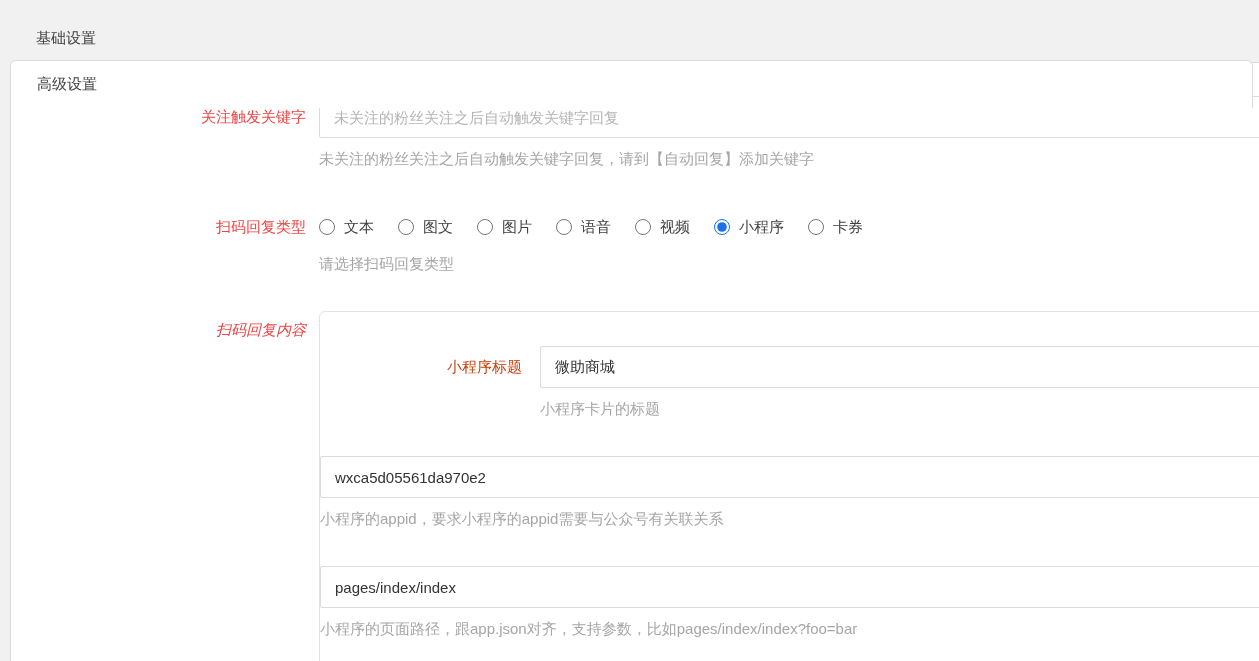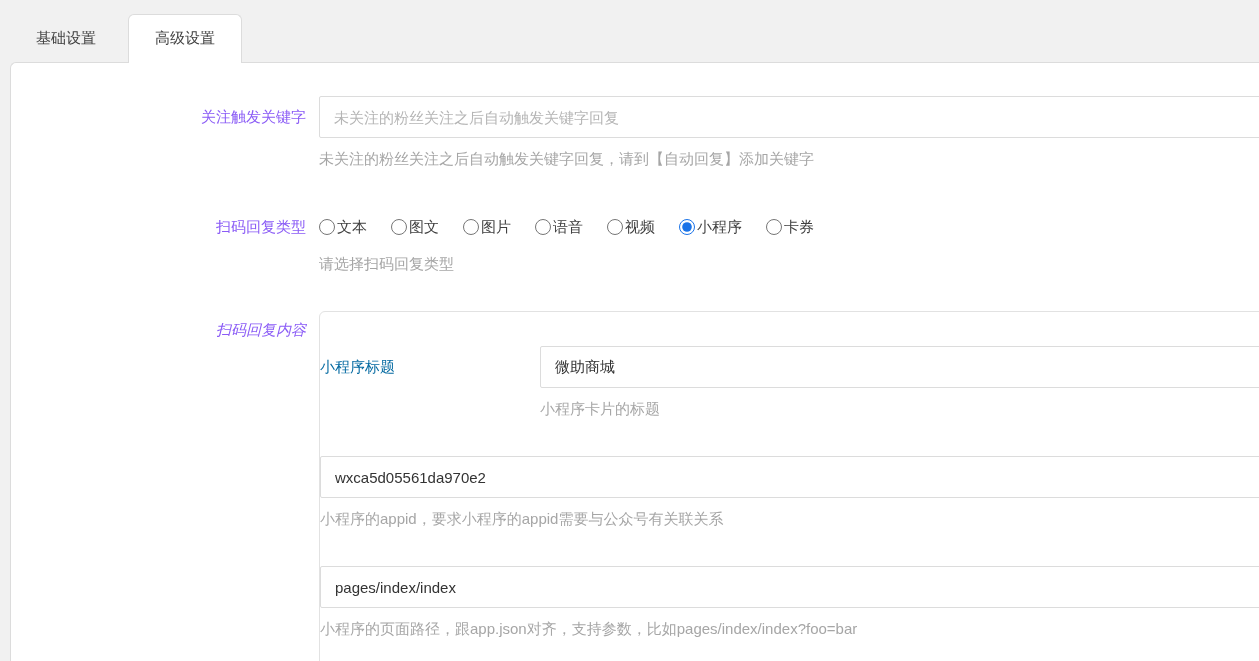--- a/index.html
+++ b/index.html
@@ -16,20 +16,21 @@
     overflow: hidden;
     background: #f1f1f1;
   }
   
   .tabbar {
     display: flex;
     padding: 14px 0 0 10px;
     height: 62px;
     position: relative;
     z-index: 2;
+    flex-direction: column;
   }
   .tab {
     height: 49px;
     line-height: 47px;
     padding: 0 26px;
     margin-right: 6px;
     margin-bottom: -1px;
     font-size: 15px;
     color: #404040;
     cursor: pointer;
@@ -55,21 +56,21 @@
     border-radius: 6px 0 0 0;
     min-height: 640px;
     padding-top: 33px;
   }
   
   .row { display: flex; align-items: flex-start; }
   .row-label {
     flex: 0 0 308px;
     padding-right: 13px;
     text-align: right;
-    color: #8b5cf6;
+    color: #ef4444;
     line-height: 22px;
   }
   .row-label.vcenter { line-height: 42px; }
   .row-ctl { flex: 1; min-width: 0; }
   .row-keyword { margin-top: 0; }
   .row-replytype { margin-top: 47px; }
   .row-replycontent { margin-top: 37px; }
   .row-replycontent .row-label { padding-top: 8px; font-style: italic; }
 
   .text-input {
@@ -96,21 +97,21 @@
   .radio-group {
     display: flex;
     align-items: center;
     column-gap: 24px;
     line-height: 22px;
     padding-top: 0;
   }
   .radio-opt {
     display: inline-flex;
     align-items: center;
-    gap: 2px;
+    gap: 9px;
     color: #404040;
     cursor: pointer;
     white-space: nowrap;
   }
   .radio-opt input[type="radio"] {
     width: 16px;
     height: 16px;
     margin: 0;
     accent-color: #1a73e8;
     cursor: pointer;
@@ -121,23 +122,23 @@
     border: 1px solid #e2e2e2;
     border-radius: 6px;
     padding: 34px 0 40px 0;
     background: #ffffff;
   }
   .irow { display: flex; align-items: flex-start; }
   .irow + .irow { margin-top: 37px; }
   .irow-label {
     flex: 0 0 220px;
     padding-right: 18px;
-    text-align: left;
+    text-align: right;
     line-height: 42px;
-    color: #0369a1;
+    color: #c2410c;
   }
   .irow-ctl { flex: 1; min-width: 0; }
 </style>
 </head>
 <body>
 
 <div id="app">
 
   <div class="tabbar">
     <div class="tab">基础设置</div>

